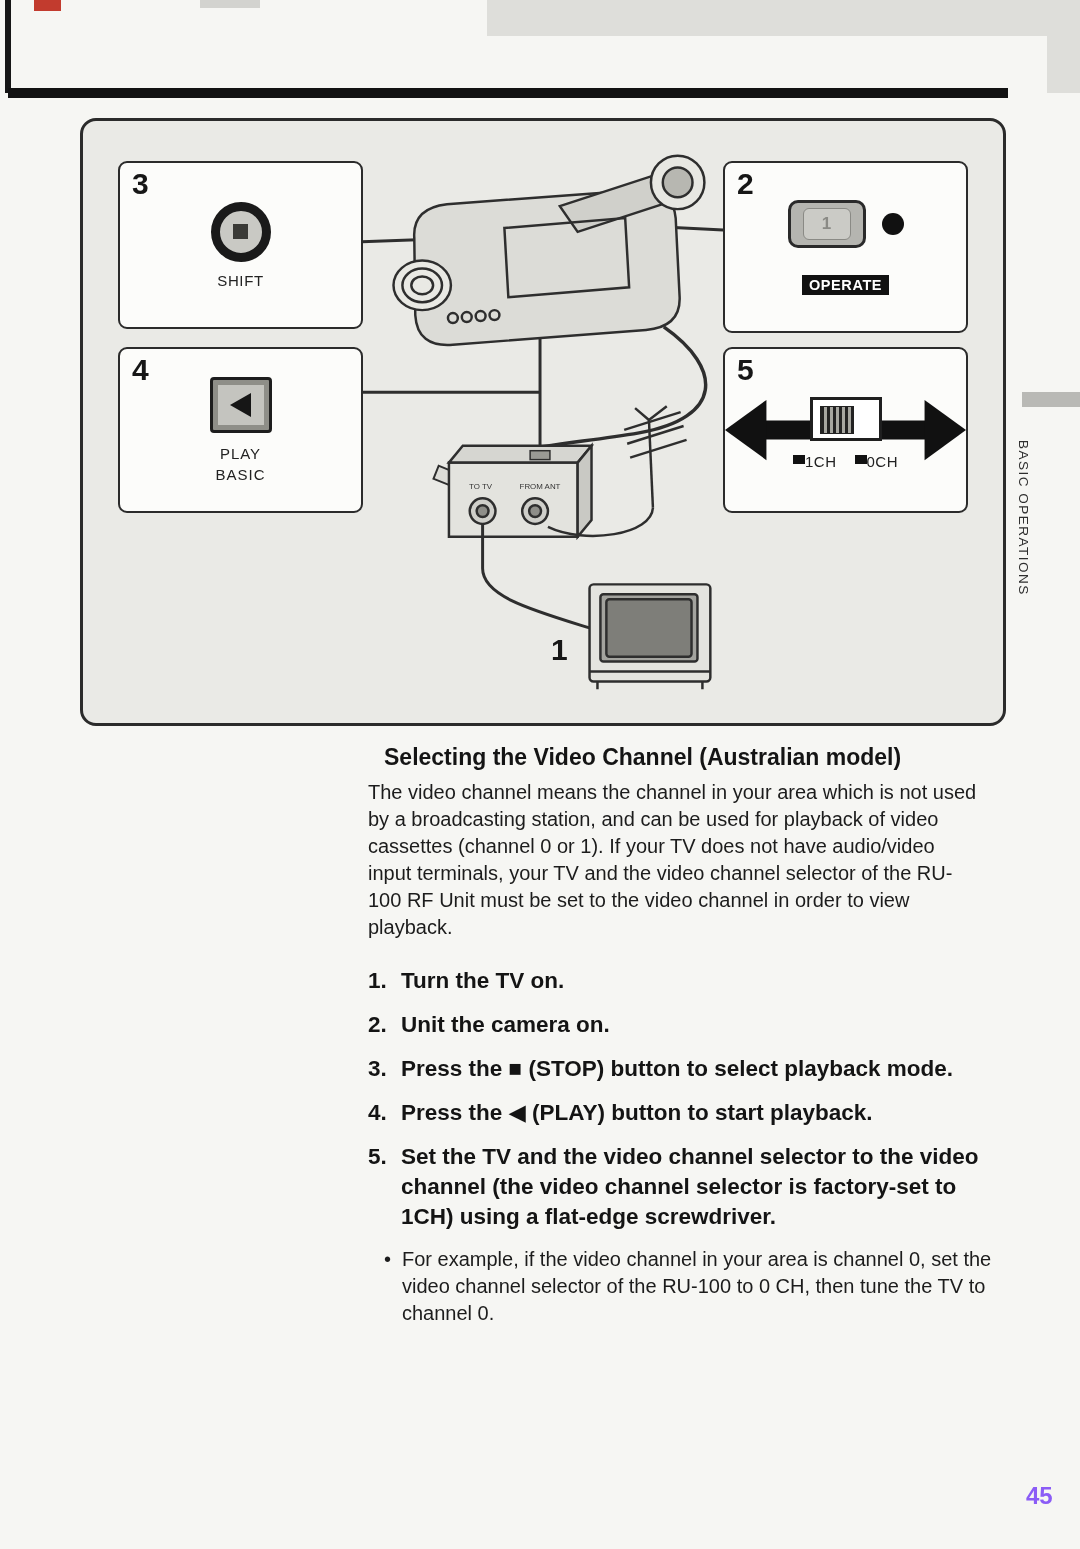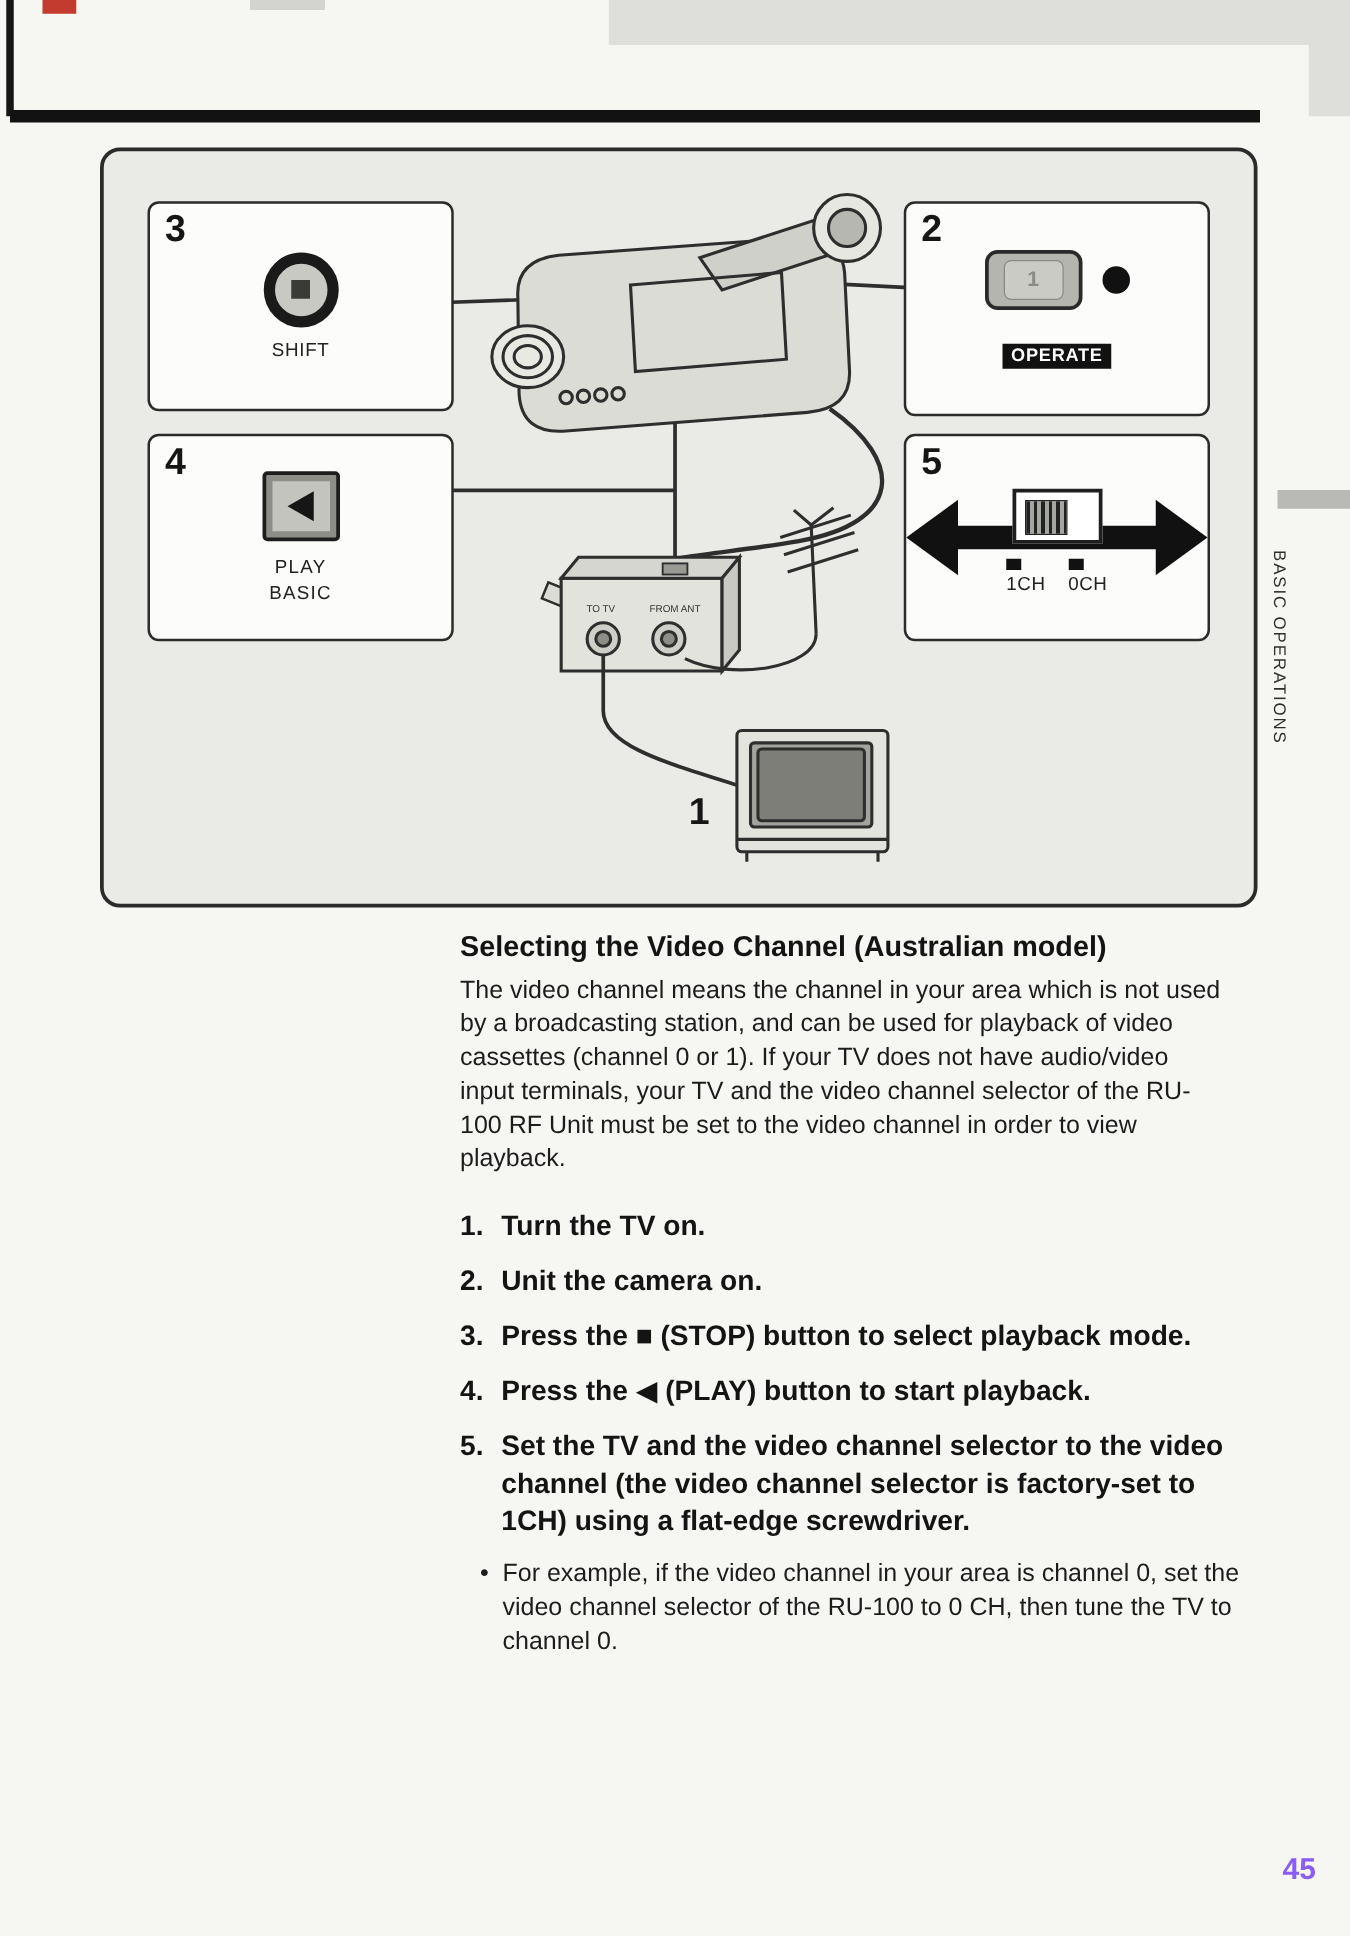--- a/index.html
+++ b/index.html
@@ -73,29 +73,29 @@
 
   .switch-box{
     width:72px;height:44px;border:3px solid #1f1f1f;background:#fff;box-sizing:border-box;
     position:relative;margin-top:6px;
   }
   .switch-slider{
     position:absolute;left:7px;top:6px;width:32px;height:26px;border:1px solid #222;
     background:repeating-linear-gradient(90deg,#222 0 3px,#a6a6a0 3px 6px);
   }
   .ch-row{display:flex;gap:18px;margin-top:12px;}
-  .ch-group{display:flex;flex-direction:column;}
+  .ch-group{display:flex;align-items:center;}
   .ch-mark{width:12px;height:9px;background:#111;margin-bottom:3px;}
   .ch-label{font-size:15px;color:#222;letter-spacing:.5px;}
 
   .tv-num{position:absolute;left:468px;top:512px;font-size:30px;font-weight:bold;color:#161616;}
 
   
   .content{position:absolute;left:368px;top:744px;width:645px;}
-  .heading{font-size:23px;font-weight:bold;margin:0 0 8px 0;color:#141414;}
+  .heading{font-size:23px;font-weight:bold;margin:0 0 8px 16px;color:#141414;}
   .intro{font-size:20px;line-height:27px;margin:0 0 25px 0;width:612px;color:#1c1c1c;}
   .step{display:flex;font-size:22.5px;font-weight:bold;line-height:30px;margin-bottom:14px;color:#141414;}
   .step .n{flex:0 0 33px;}
   .step .t{flex:1;}
   .bullet{display:flex;font-size:20px;line-height:27px;margin-top:2px;padding-left:16px;color:#1c1c1c;}
   .bullet .m{flex:0 0 18px;}
 </style>
 </head>
 <body>
 

